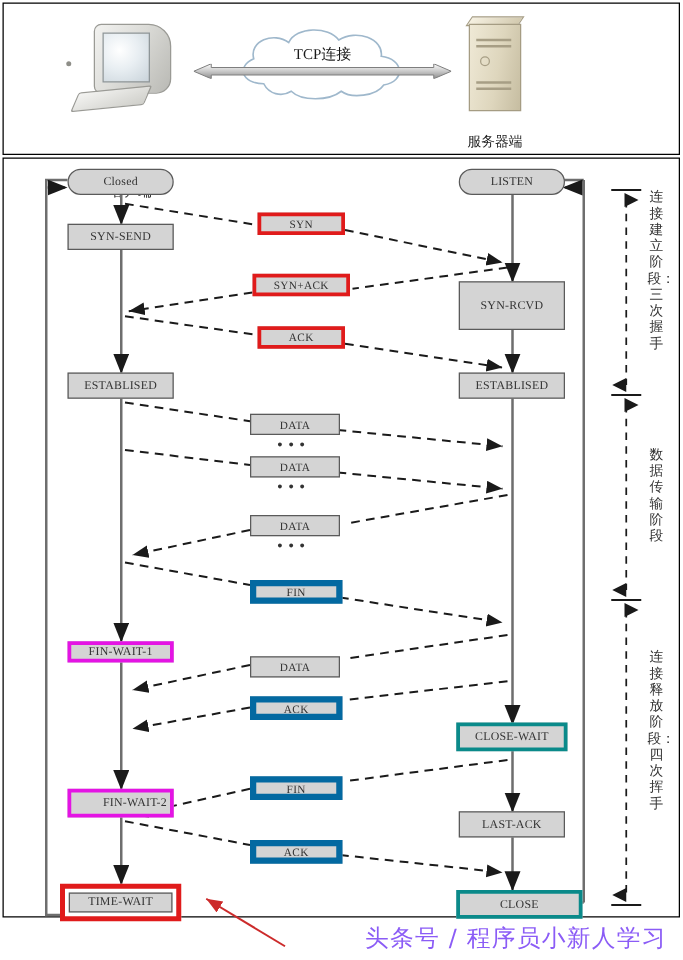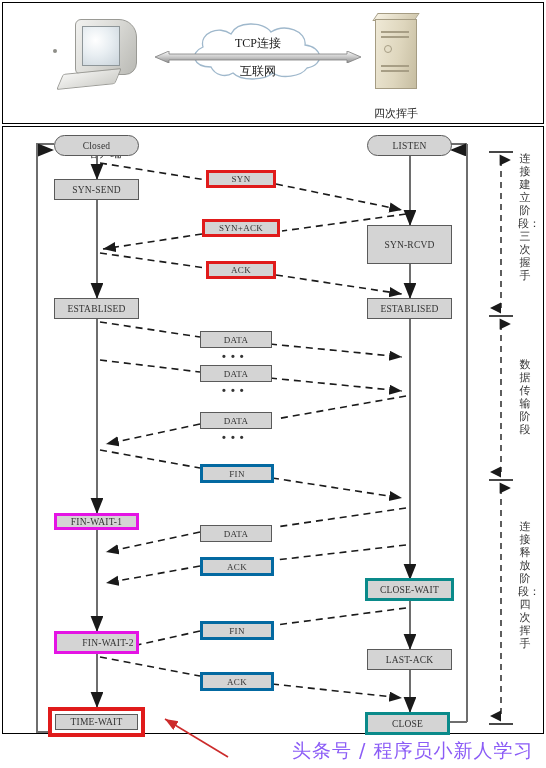--- a/index.html
+++ b/index.html
@@ -63,21 +63,21 @@
   .state.teal{border:3px solid #0a8a8a;}
   .state.redwrap{border:4px solid #e01b1b;background:#ffffff;padding:3px;}
   .state.redwrap .inner{width:100%;height:100%;background:#d4d4d4;border:1px solid #5a5a5a;
      display:flex;align-items:center;justify-content:center;box-sizing:border-box;}
 
   .msg{position:absolute;box-sizing:border-box;background:#d4d4d4;
      border:1px solid #5a5a5a;font-size:9px;color:#333;
      display:flex;align-items:center;justify-content:center;
      font-family:"Liberation Serif",serif;letter-spacing:.3px;}
   .msg.red{border:3px solid #e01b1b;}
-  .msg.blue{border:3px solid #0369a1;}
+  .msg.blue{border:5px solid #0369a1;}
   .ellipsis{position:absolute;font-size:11px;color:#333;font-weight:bold;letter-spacing:1px;
      font-family:"Liberation Sans",sans-serif;}
 
   .phase-text{position:absolute;font-size:11px;color:#333;line-height:13px;width:14px;
      text-align:center;font-family:"Liberation Sans","DejaVu Sans",sans-serif;
      word-break:break-all;}
 
   #arrows{position:absolute;left:0;top:0;width:546px;height:768px;pointer-events:none;}
 
   .watermark{position:absolute;left:292px;top:738px;font-size:19px;color:#8b5cf6;
@@ -118,24 +118,23 @@
         <linearGradient id="gbar" x1="0" y1="0" x2="0" y2="1">
           <stop offset="0%" stop-color="#fdfdfd"></stop>
           <stop offset="50%" stop-color="#c9c9c9"></stop>
           <stop offset="100%" stop-color="#8d8d8d"></stop>
         </linearGradient>
       </defs>
       <polygon points="0,6 14,0 14,3 192,3 192,0 206,6 192,12 192,9 14,9 14,12" fill="url(#gbar)" stroke="#7e7e7e" stroke-width="0.8"></polygon>
     </svg>
 
     <div class="cloud-text" id="cloud-label-top">TCP连接</div>
-    <div class="cloud-text" id="cloud-label-bottom">互联网</div>
 
     <div class="endpoint-label" id="label-client">客户端</div>
-    <div class="endpoint-label" id="label-server">四次挥手</div>
+    <div class="endpoint-label" id="label-server">服务器端</div>
   </div>
 
   <div id="bottom-frame" class="frame"></div>
 
   <div class="vline" style="left:96px;top:152px;height:580px;"></div>
   <div class="vline" style="left:409px;top:152px;height:580px;"></div>
 
   <div class="vline" style="left:36px;top:144px;height:589px;"></div>
   <div class="hline" style="left:36px;top:731px;width:62px;"></div>
   <div class="hline" style="left:36px;top:143px;width:18px;"></div>
@@ -246,21 +245,21 @@
   </div>
   <div class="state" style="left:367px;top:298px;width:85px;height:21px;">
     <span>ESTABLISED</span>
   </div>
   <div class="state teal" style="left:365px;top:578px;width:89px;height:23px;">
     <span>CLOSE-WAIT</span>
   </div>
   <div class="state" style="left:367px;top:649px;width:85px;height:21px;">
     <span>LAST-ACK</span>
   </div>
-  <div class="state teal" style="left:365px;top:712px;width:85px;height:23px;">
+  <div class="state teal" style="left:365px;top:712px;width:101px;height:23px;">
     <span>CLOSE</span>
   </div>
 
   <div class="msg red" style="left:206px;top:170px;width:70px;height:18px;">
     <span>SYN</span>
   </div>
   <div class="msg red" style="left:202px;top:219px;width:78px;height:18px;">
     <span>SYN+ACK</span>
   </div>
   <div class="msg red" style="left:206px;top:261px;width:70px;height:18px;">

